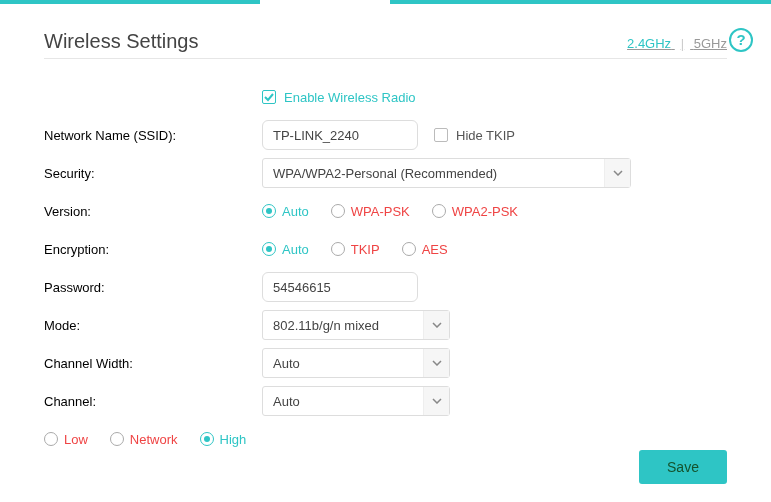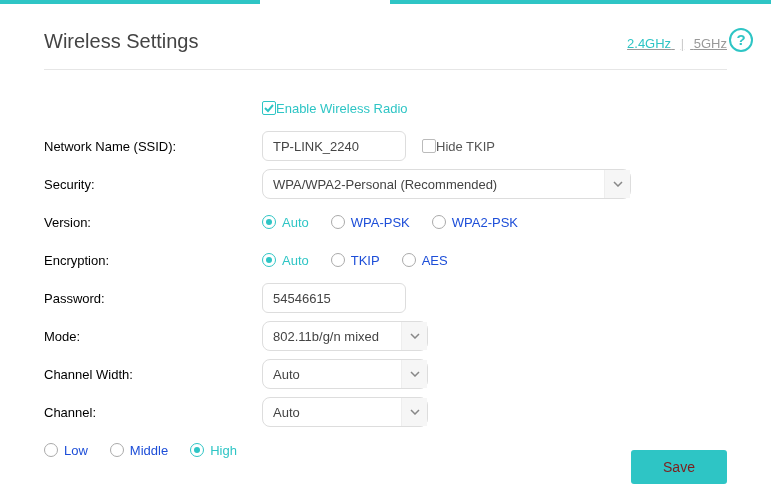--- a/index.html
+++ b/index.html
@@ -21,21 +21,21 @@
 .top-bar .seg.accent { background: #2ec5c5; width: 130px; }
 .top-bar .seg.gap { width: 130px; background: #fff; }
 .top-bar .seg.fill { flex: 1; background: #2ec5c5; }
 
 .content { padding: 26px 44px 0 44px; }
 
 .header-row {
   display: flex;
   align-items: baseline;
   justify-content: space-between;
-  padding-bottom: 16px;
+  padding-bottom: 5px;
   border-bottom: 1px solid #e6e6e6;
   margin-bottom: 20px;
 }
 .page-title {
   font-size: 20px;
   font-weight: normal;
   color: #444;
 }
 .band-toggle {
   font-size: 13px;
@@ -74,39 +74,39 @@
   font-size: 13px;
 }
 .form-row .field {
   flex: 1;
   display: flex;
   align-items: center;
   gap: 16px;
 }
 
 .text-input {
-  width: 144px;
+  width: 156px;
   height: 30px;
   border: 1px solid #ddd;
   border-radius: 6px;
   padding: 0 10px;
   font-size: 13px;
   color: #444;
 }
 
 .select-wrap {
   position: relative;
-  width: 166px;
+  width: 188px;
 }
 .select-wrap.wide { width: 369px; }
 .select-ctl {
   width: 100%;
   height: 30px;
   border: 1px solid #ddd;
-  border-radius: 8px;
+  border-radius: 3px;
   padding: 0 10px;
   font-size: 13px;
   color: #444;
   background: #fff;
   display: flex;
   align-items: center;
   justify-content: space-between;
   cursor: pointer;
 }
 .select-caret {
@@ -117,20 +117,21 @@
   display: flex;
   align-items: center;
   justify-content: center;
   background: #f6f6f6;
 }
 .select-caret svg { width: 10px; height: 6px; }
 
 .checkbox-wrap {
   display: flex;
   align-items: center;
+  gap: 8px;
   cursor: pointer;
 }
 .checkbox {
   width: 14px;
   height: 14px;
   border: 1px solid #bbb;
   border-radius: 2px;
   display: flex;
   align-items: center;
   justify-content: center;
@@ -162,33 +163,33 @@
 }
 .radio.selected { border-color: #2ec5c5; }
 .radio.selected::after {
   content: "";
   width: 6px;
   height: 6px;
   border-radius: 50%;
   background: #2ec5c5;
 }
 .radio-wrap.selected .r-label { color: #2ec5c5; }
-.r-label { color: #1d4ed8; }
+.r-label { color: #ef4444; }
 
 .footer {
   position: absolute;
   bottom: 18px;
   right: 44px;
 }
 .save-btn {
   background: #2ec5c5;
-  color: #7f1d1d;
+  color: #14532d;
   border: none;
   border-radius: 3px;
-  width: 96px;
+  width: 88px;
   height: 34px;
   font-size: 14px;
   cursor: pointer;
 }
 </style>
 </head>
 <body>
 
 <div class="top-bar">
   <div class="seg accent"></div>
@@ -352,21 +353,21 @@
 
     <div class="form-row">
       <div class="field">
         <div class="radio-group">
           <label class="radio-wrap">
             <span class="radio"></span>
             <span class="r-label">Low</span>
           </label>
           <label class="radio-wrap">
             <span class="radio"></span>
-            <span class="r-label">Middle</span>
+            <span class="r-label">Network</span>
           </label>
           <label class="radio-wrap selected">
             <span class="radio selected"></span>
             <span class="r-label">High</span>
           </label>
         </div>
       </div>
     </div>
 
   </div>

